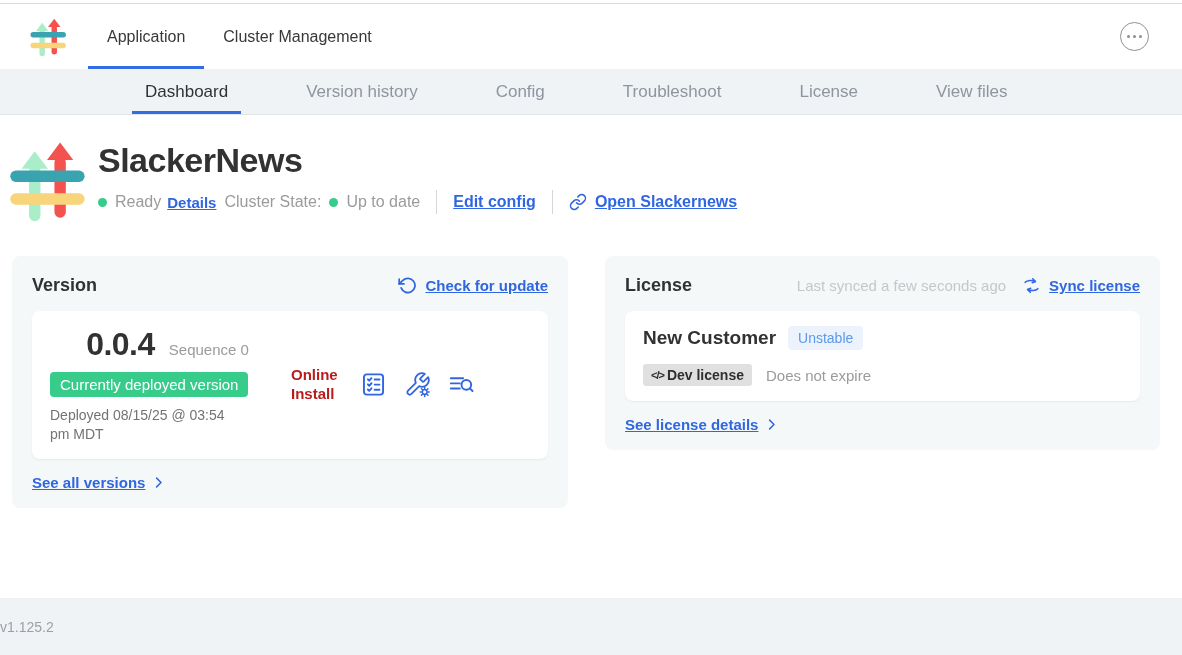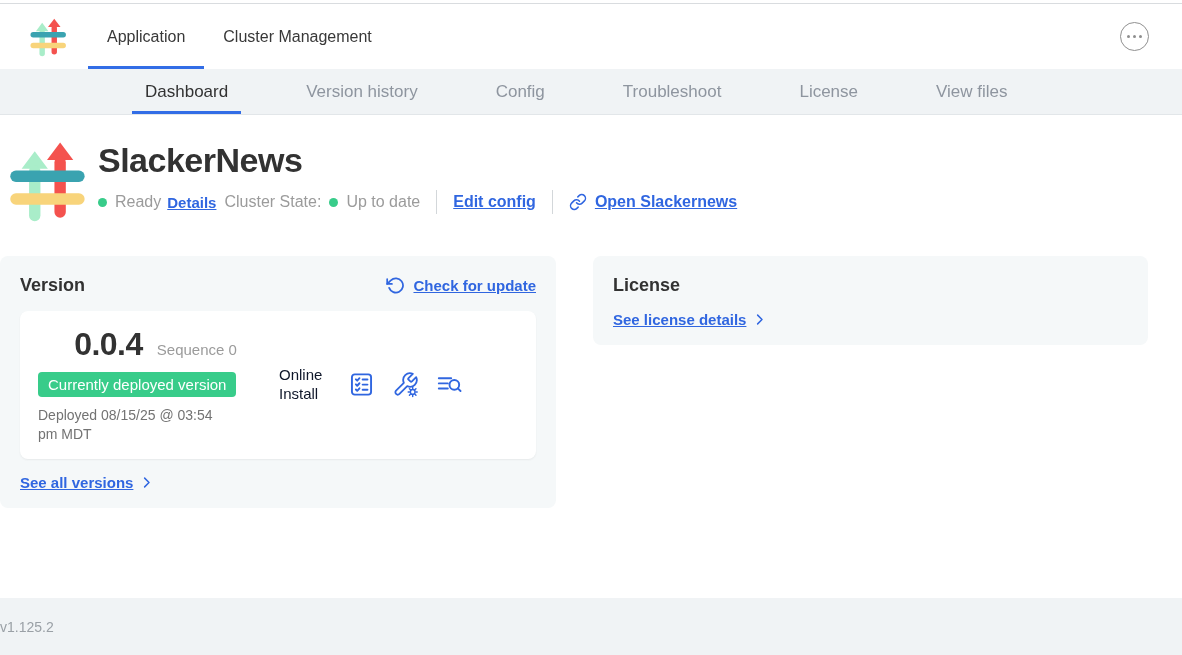--- a/index.html
+++ b/index.html
@@ -39,41 +39,41 @@
   .status-row { display:flex; align-items:center; margin-top:9px; font-size:16px; color:#9b9b9b; }
   .dot-green { width:9px; height:9px; border-radius:50%; background:#38cc8a; flex:none; }
   .status-row .lbl { margin:0 0 0 8px; }
   .vdiv { width:1px; height:24px; background:#d3d7da; margin:0 16px; }
   a.lnk, .lnk { color:#3066e0; font-weight:600; text-decoration:underline; cursor:pointer; white-space:nowrap; }
   .status-row .lnk { font-size:15px; }
   .ml14{margin-left:6px;} .ml22{margin-left:22px;} .ml8{margin-left:8px;}
   .icon-blue { color:#3066e0; display:inline-flex; vertical-align:middle; }
 
   
-  .cards { display:flex; align-items:flex-start; gap:37px; }
+  .cards { display:flex; align-items:flex-start; gap:37px; padding-left:12px; }
   .card { background:#f5f8f9; border-radius:8px; padding:19px 20px 17px 20px; }
   .card.version { width:556px; }
   .card.license { width:555px; }
   .card-head { display:flex; align-items:center; }
   .card-title { font-size:18px; font-weight:700; }
   .card-head .right { margin-left:auto; display:flex; align-items:center; gap:8px; font-size:15px; }
   .muted-light { color:#c3c8cc; font-weight:400; }
   .inner { background:#fff; border-radius:8px; margin-top:15px; padding:15px 18px;
     box-shadow:0 1px 2px rgba(50,50,50,.07); }
 
   .ver-flex { display:flex; align-items:center; }
   .ver-left { width:235px; flex:none; }
   .ver-line { display:flex; align-items:baseline; gap:14px;justify-content:center; }
   .ver-num { font-size:32px; font-weight:700; letter-spacing:-.5px; }
   .ver-seq { font-size:15px; color:#9b9b9b; }
   .badge-green { display:inline-block; margin-top:9px; background:#38cc8a; color:#fff;
     font-size:15px; padding:4px 10px; border-radius:4px; }
   .deployed { margin-top:9px; font-size:14px; color:#737373; width:185px; line-height:1.35; }
   .ver-right { display:flex; align-items:center; gap:17px; margin-left:6px; }
-  .install-type { font-size:15px; font-weight:400; color:#0f172a; width:52px; line-height:1.25; }
+  .install-type { font-size:15px; font-weight:700; color:#b91c1c; width:52px; line-height:1.25; }
   .action-icon { color:#3066e0; display:inline-flex; cursor:pointer; }
   .btn-outline { background:#fff; border:1px solid #3066e0; color:#3066e0; font-weight:700;
     font-size:16px; border-radius:6px; padding:9px 21px; cursor:pointer;
     font-family:"Liberation Sans", sans-serif; }
   .card-foot { margin-top:15px; display:flex; align-items:center; gap:6px; font-size:15px; }
   .chev { color:#3066e0; display:inline-flex; }
 
   .cust-line { display:flex; align-items:center; }
   .cust-name { font-size:19px; font-weight:700; }
   .badge-blue { margin-left:12px; background:#ecf3fc; color:#5c99e8; font-size:14px;
@@ -226,20 +226,45 @@
         <svg viewBox="0 0 24 24" width="15" height="15" fill="none" stroke="currentColor" stroke-width="2.4" stroke-linecap="round" stroke-linejoin="round">
             <polyline points="9 5 16 12 9 19"></polyline>
           </svg>
       </span>
     </div>
   </div>
 
   <div class="card license">
     <div class="card-head">
       <span class="card-title">License</span>
+      <span class="right">
+        <span class="muted-light">Last synced a few seconds ago</span>
+        <span class="icon-blue" style="margin-left:8px">
+          <svg viewBox="0 0 24 24" width="19" height="19" fill="none" stroke="currentColor" stroke-width="2" stroke-linecap="round" stroke-linejoin="round">
+              <path d="M4 8c2.5-3 9-3 12.5-1"></path>
+              <polyline points="13.5 3.5 17 7 13 8.5"></polyline>
+              <path d="M20 16c-2.5 3-9 3-12.5 1"></path>
+              <polyline points="10.5 20.5 7 17 11 15.5"></polyline>
+            </svg>
+        </span>
+        <span class="lnk">Sync license</span>
+      </span>
+    </div>
+    <div class="inner">
+      <div class="cust-line">
+        <span class="cust-name">New Customer</span>
+        <span class="badge-blue">Unstable</span>
+      </div>
+      <div class="lic-line">
+        <span class="badge-gray">
+          <span class="code-glyph">&lt;/&gt;</span>
+          <span>Dev license</span>
+        </span>
+        <span class="expiry">Does not expire</span>
+      </div>
     </div>
     <div class="card-foot">
       <span class="lnk">See license details</span>
       <span class="chev">
         <svg viewBox="0 0 24 24" width="15" height="15" fill="none" stroke="currentColor" stroke-width="2.4" stroke-linecap="round" stroke-linejoin="round">
             <polyline points="9 5 16 12 9 19"></polyline>
           </svg>
       </span>
     </div>
   </div>

